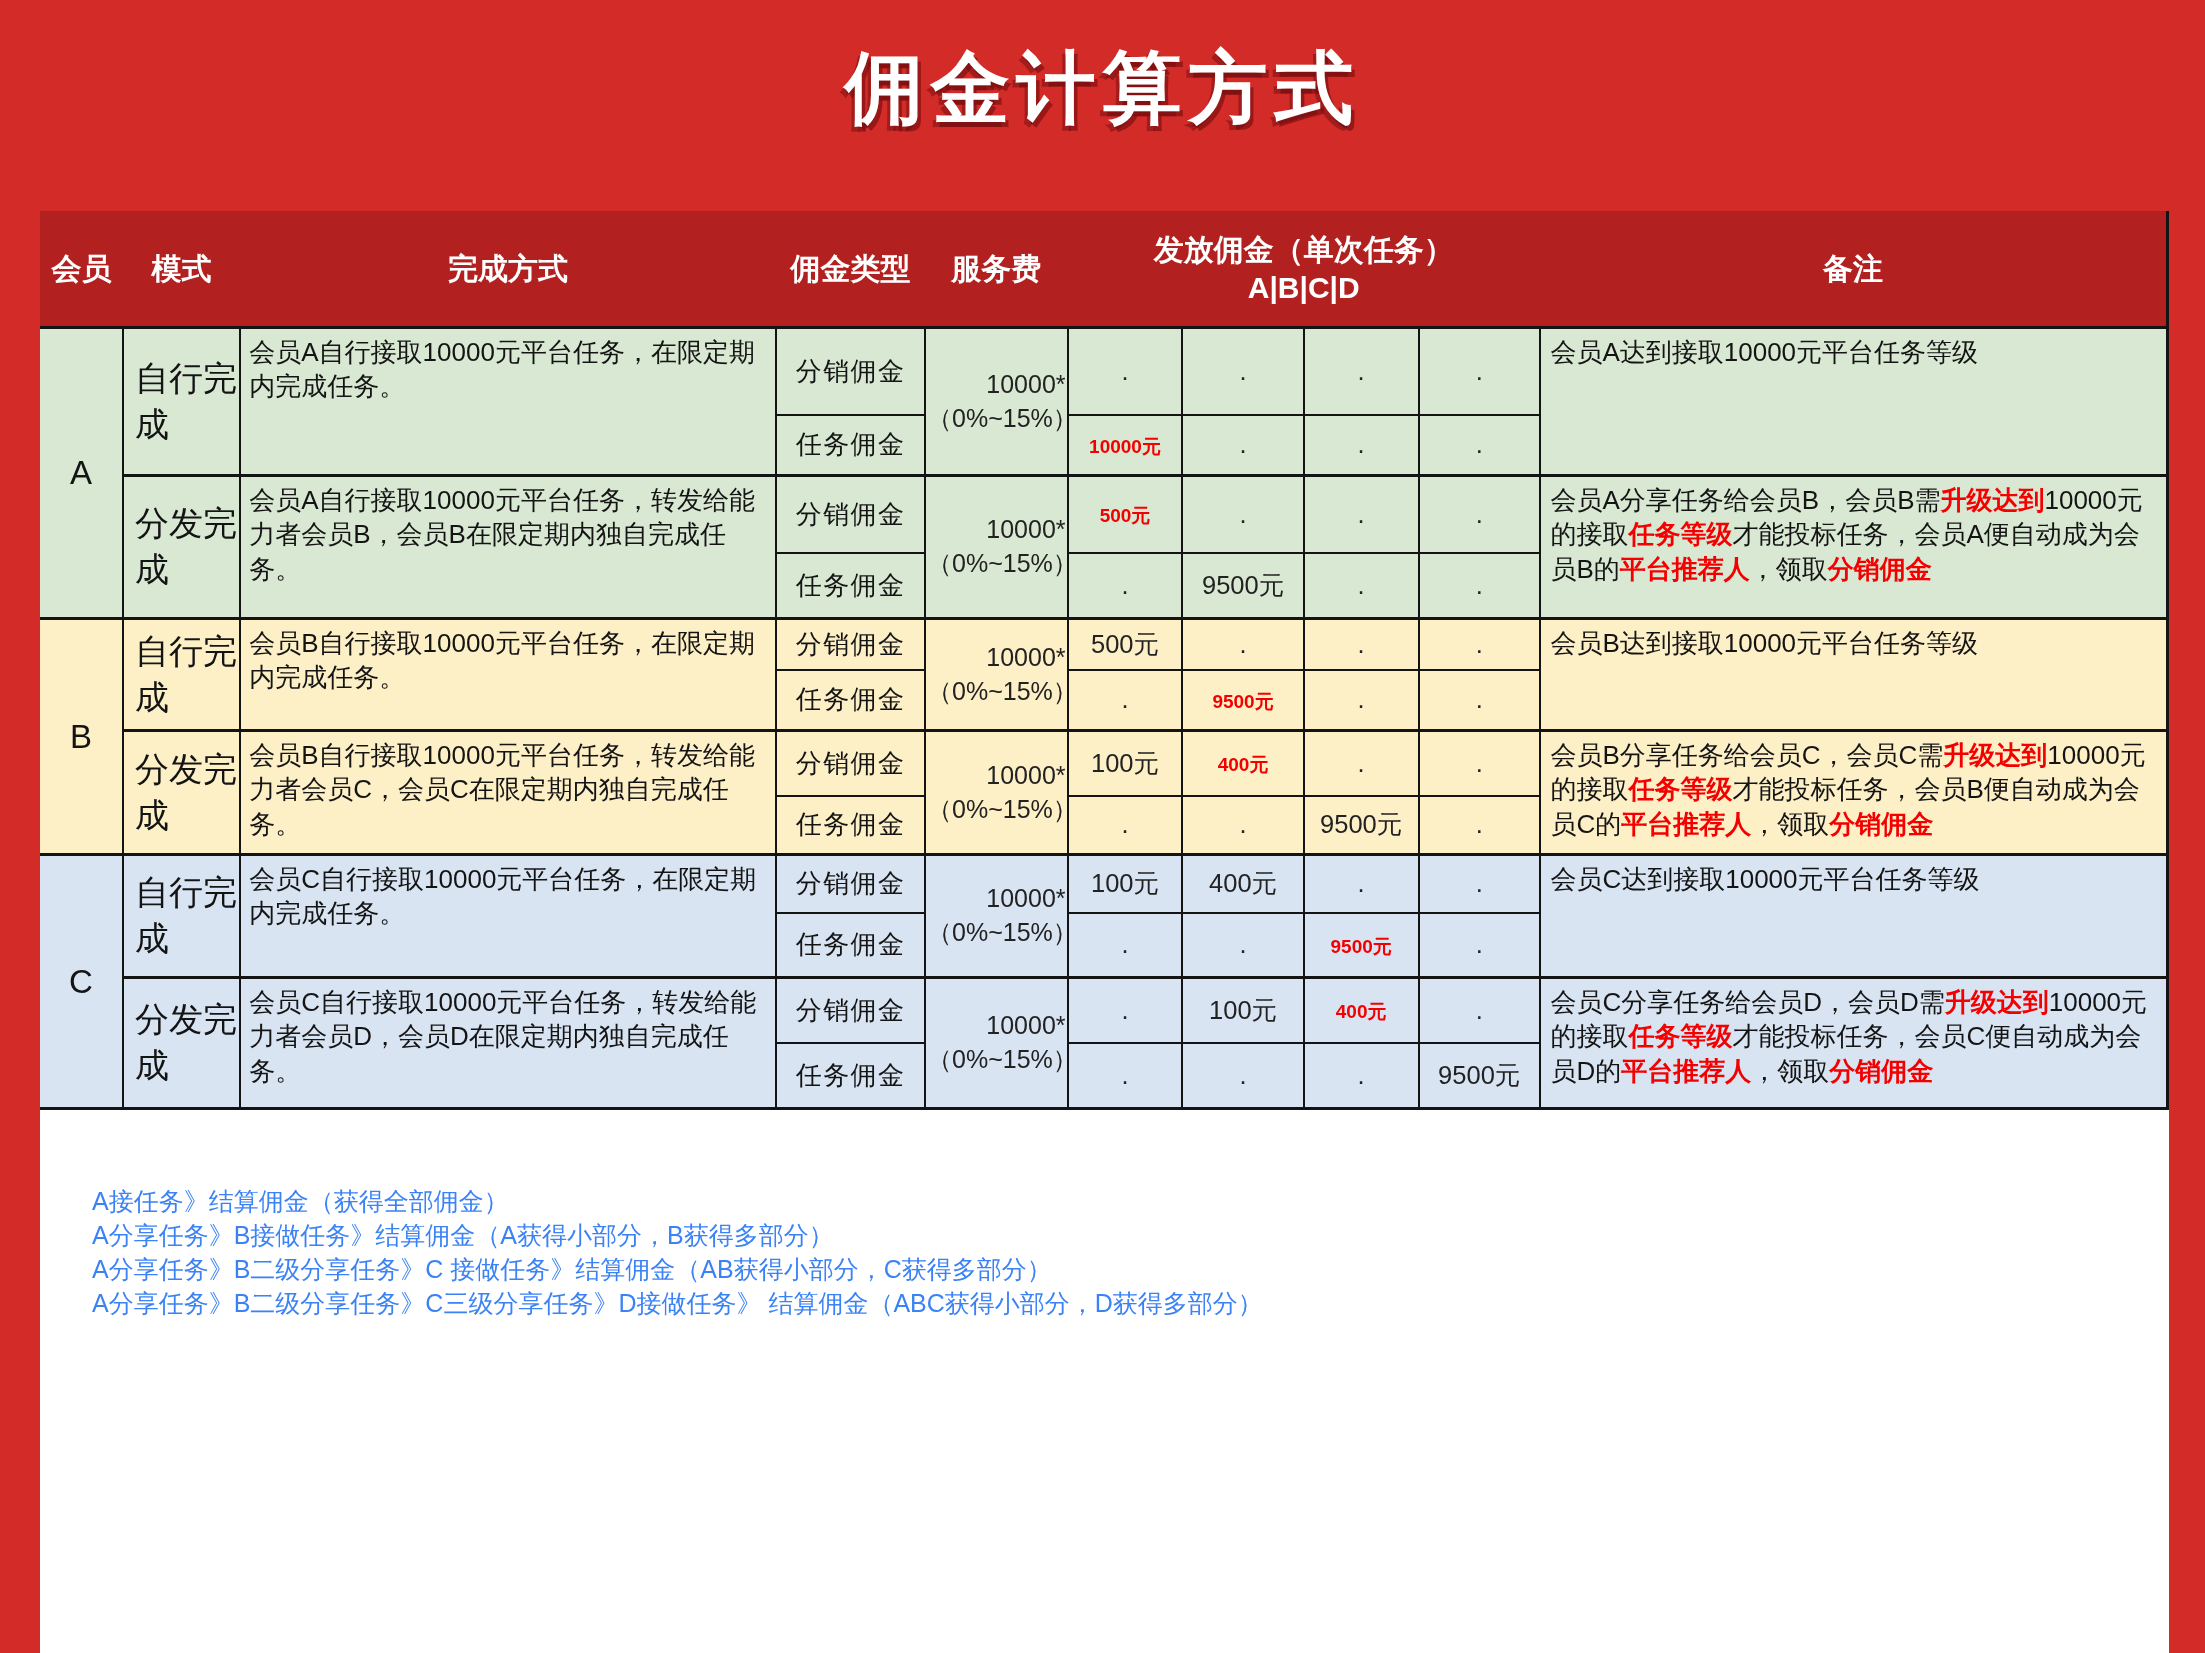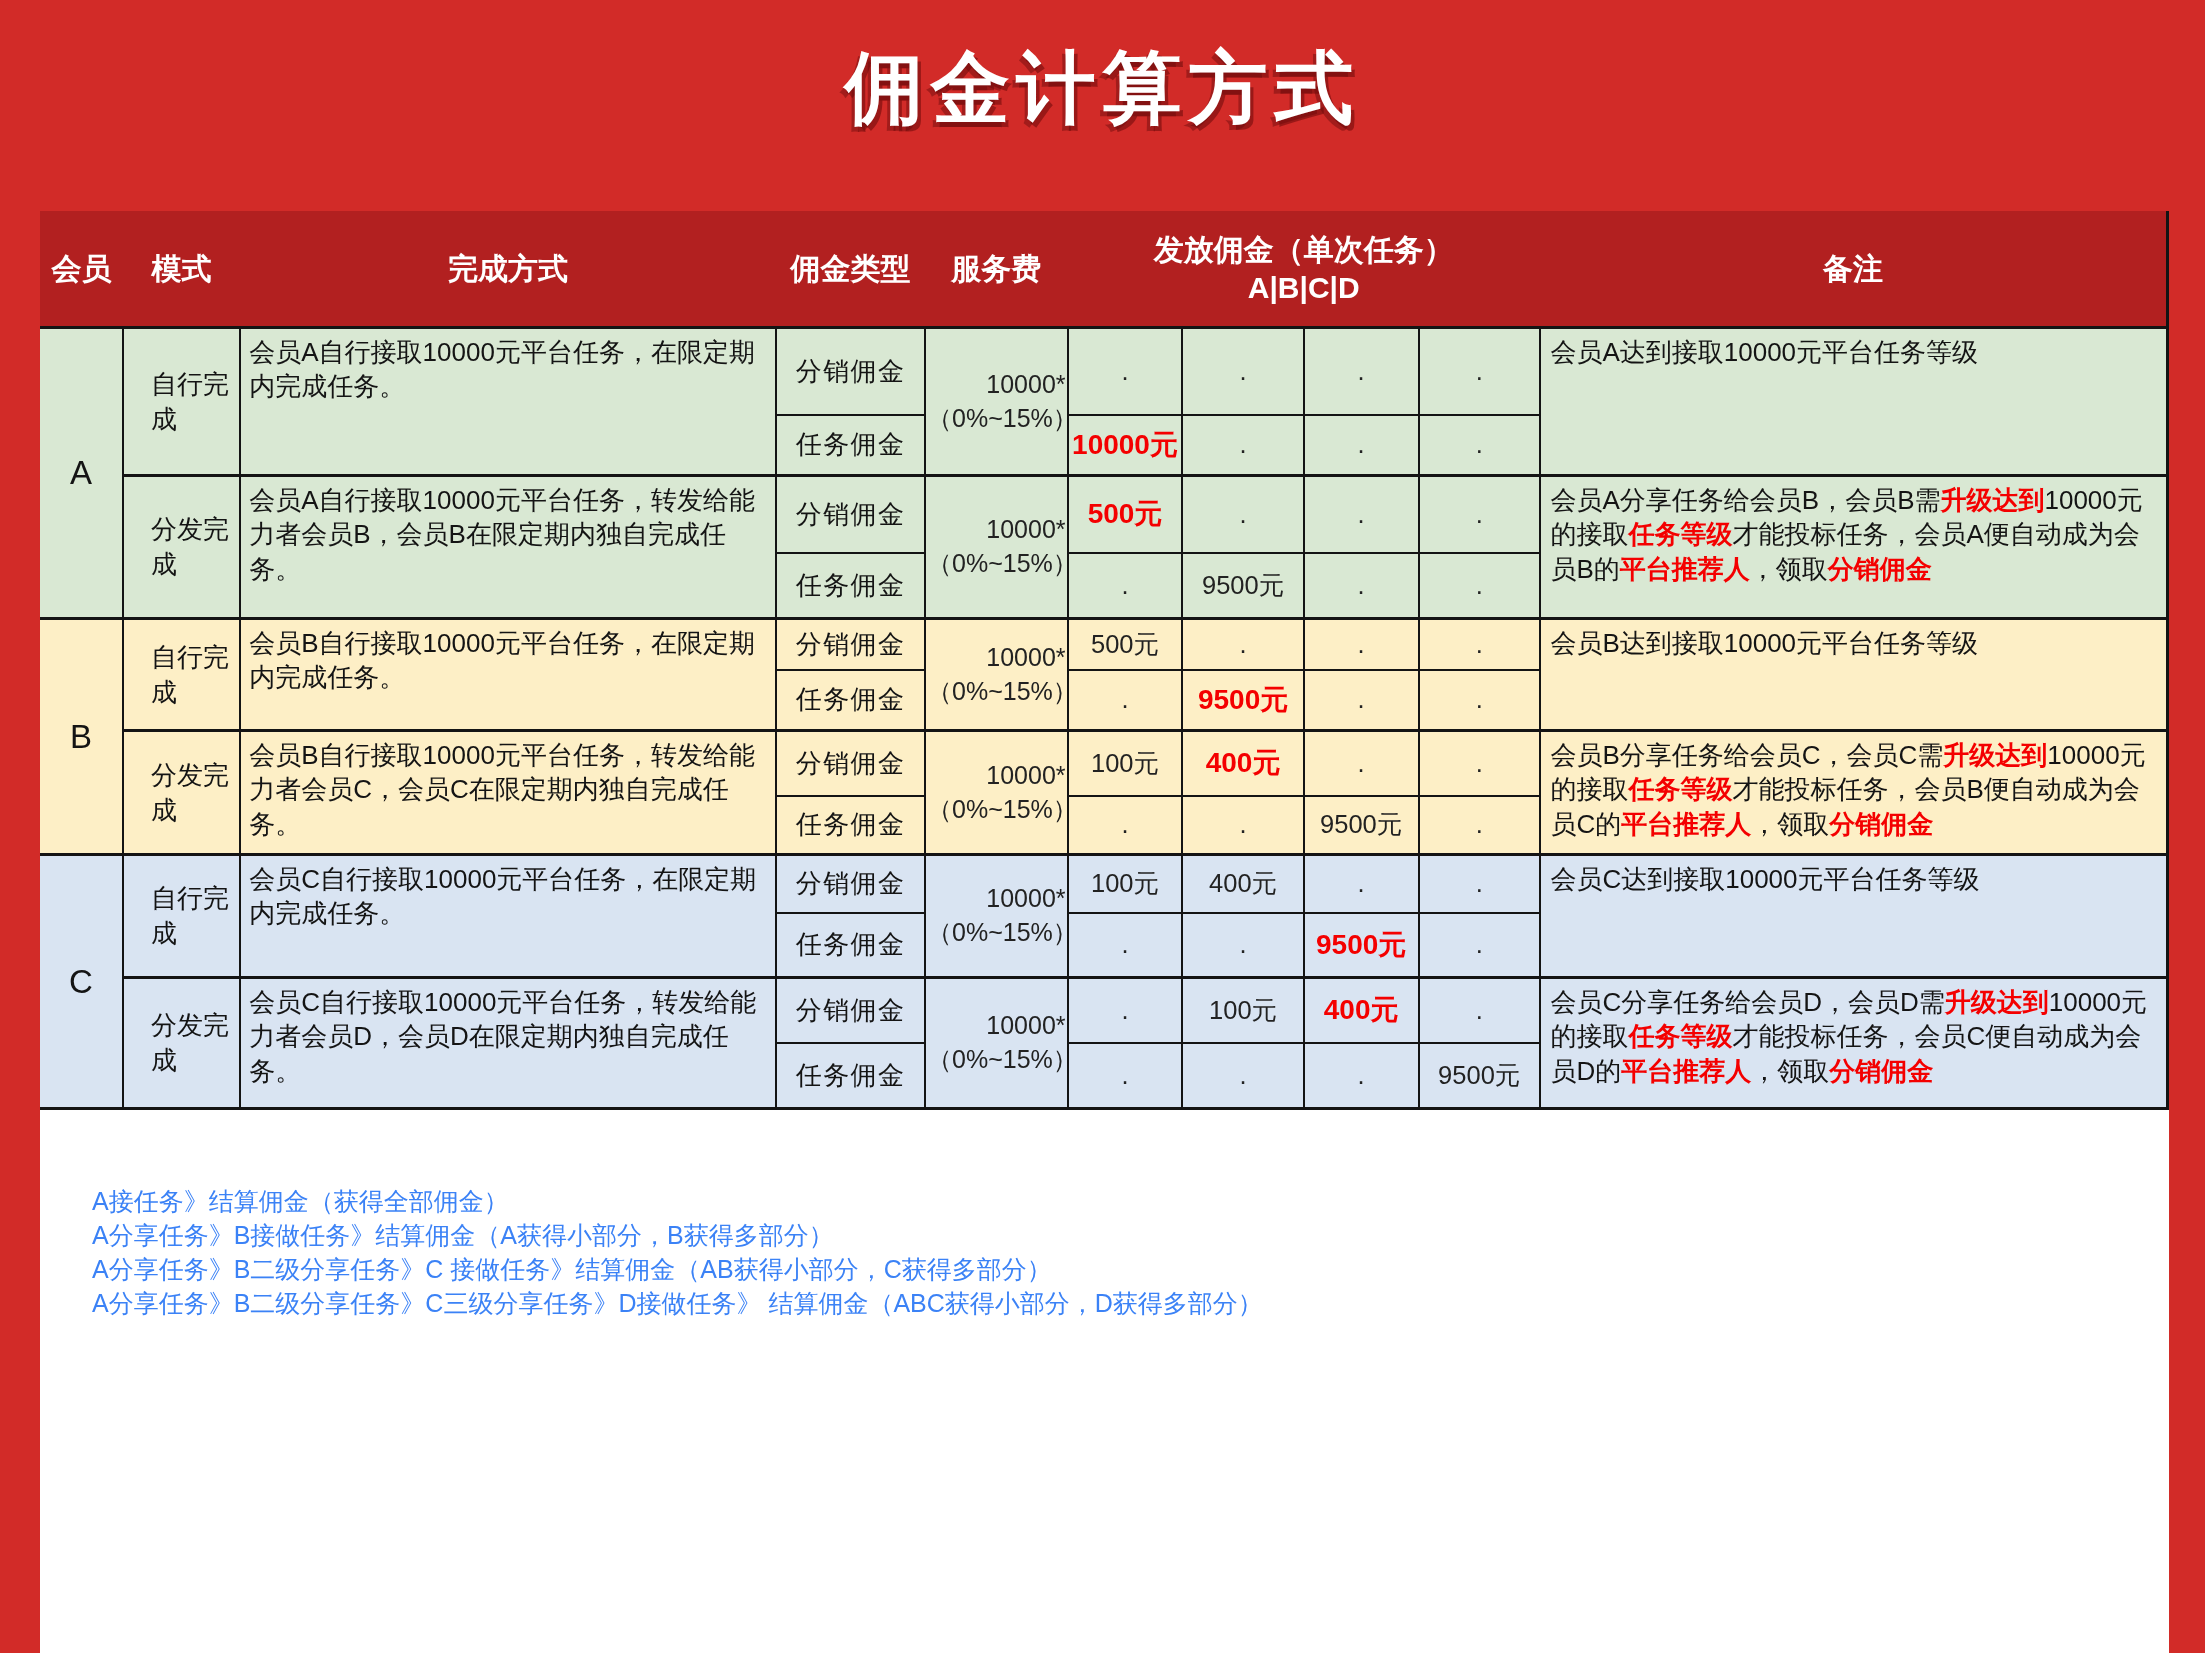--- a/index.html
+++ b/index.html
@@ -25,26 +25,26 @@
   }
   .ctable td{border:2.1px solid #141414;vertical-align:middle;overflow:hidden;}
   .ctable thead td{border:none;background:var(--header_red,#b22020);color:#fff;
     font-weight:700;font-size:30px;text-align:center;height:113px;line-height:1.25;}
   .ctable tr.sec td{border-top:3.4px solid #141414;}
   .ctable tr.grp td{border-top:3.4px solid #141414;}
   .ctable td.member{border-left:none;text-align:center;font-size:33px;font-weight:500;}
   .s0 td{background:var(--section_green,#d9e8d3);}
   .s1 td{background:var(--section_yellow,#fdefc6);}
   .s2 td{background:var(--section_blue,#d9e4f2);}
-  td.mode{font-size:26px;text-align:left;padding-left:27px;}
+  td.mode{font-size:34px;text-align:left;padding-left:11px;}
   td.desc{vertical-align:top;text-align:left;padding:5.5px 8.3px;font-size:26px;line-height:1.34;}
   td.ctype{text-align:center;font-size:26px;letter-spacing:1.4px;}
   td.fee{text-align:right;font-size:25px;line-height:1.35;color:#222;}
   td.amt{text-align:center;font-size:25.5px;color:#222;padding:0;}
-  td.amt .seg-r{font-size:28px;}
+  td.amt .seg-r{font-size:19px;}
   td.remark{vertical-align:top;text-align:left;padding:5.5px 9.6px;font-size:26px;line-height:1.34;}
   .seg-b{font-weight:400;}
   .seg-r{font-weight:700;color:var(--highlight_red,#f40000);}
   .breakdown{position:absolute;left:52px;top:973px;}
   .breakdown h2{margin:0 0 63px 0;font-size:34px;font-weight:900;letter-spacing:2.1px;color:#0a0a0a;}
   .breakdown p{margin:0;font-size:25px;line-height:34px;font-weight:500;color:#3b82f6;}
 </style>
 </head>
 <body>
 

